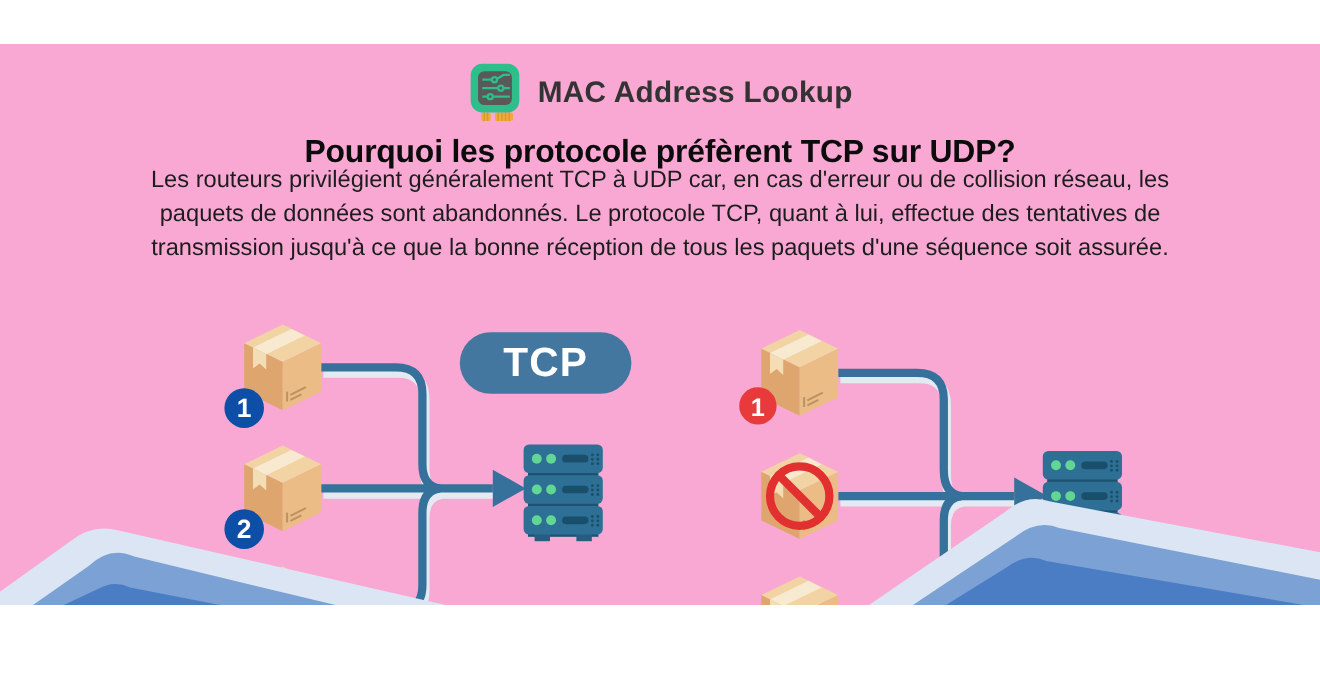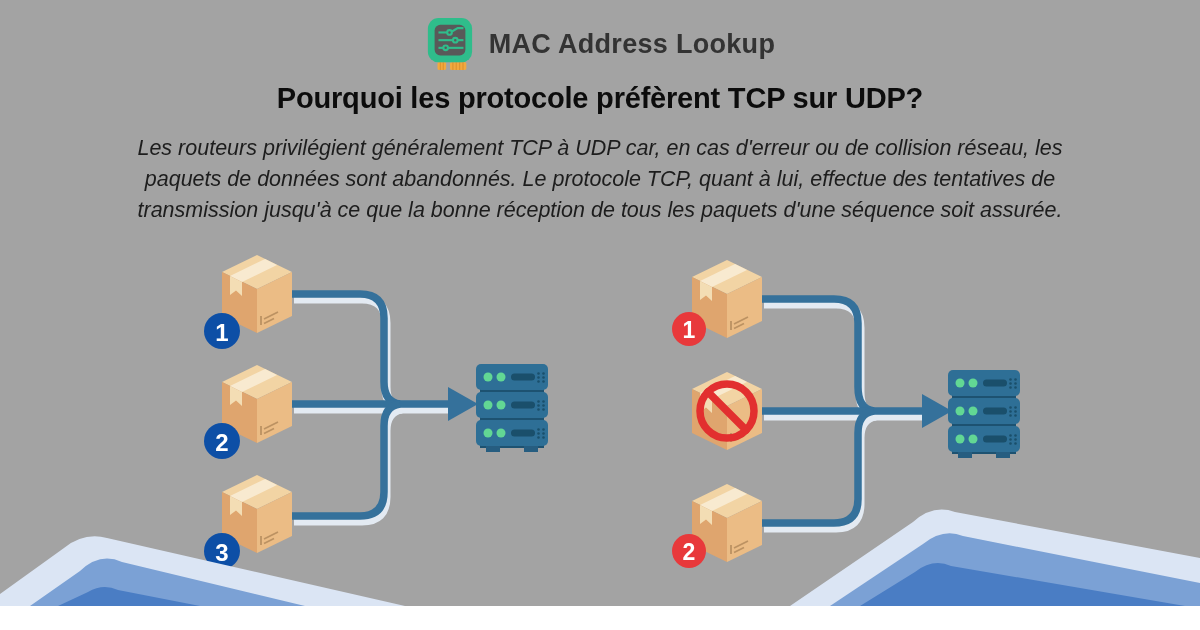--- a/index.html
+++ b/index.html
@@ -1,28 +1,28 @@
 <!DOCTYPE html>
 <html><head>
 <meta charset="utf-8">
 <style>
   html,body{margin:0;padding:0;background:#fff;}
-  .canvas{position:relative;width:1200px;height:606px;background:#a3a3a3;overflow:hidden;
-          font-family:"Liberation Sans",sans-serif;}
+  .canvas{position:relative;width:1200px;height:510px;background:#f9a8d4;overflow:hidden;
+          font-family:"Liberation Sans",sans-serif;margin-top:40px;}
 
   
   .brand{position:absolute;top:17px;left:0;width:100%;display:flex;
          justify-content:center;align-items:center;gap:14px;}
   .brand-name{font-size:27px;font-weight:600;color:#333333;letter-spacing:.3px;}
 
   
   .title{position:absolute;top:82px;left:0;width:100%;text-align:center;
          font-size:29px;font-weight:800;color:#0c0c0c;letter-spacing:-.2px;}
-  .desc{position:absolute;top:133px;left:50%;transform:translateX(-50%);
-        width:960px;text-align:center;font-size:21.5px;line-height:31px;color:#1d1d1d;font-style:italic;}
+  .desc{position:absolute;top:108px;left:50%;transform:translateX(-50%);
+        width:960px;text-align:center;font-size:21.5px;line-height:31px;color:#1d1d1d;}
 
   
   .pill{position:absolute;display:flex;align-items:center;justify-content:center;
         background:#44779F;color:#ffffff;font-weight:800;border-radius:28px;
         font-size:37px;letter-spacing:1px;}
   .pill-tcp{left:418px;top:262px;width:156px;height:56px;}
   .pill-udp{left:864px;top:250px;width:158px;height:55px;}
 
   
   .panel{position:absolute;}
@@ -114,20 +114,21 @@
           <circle cx="21.5" cy="32" r="2.4" fill="#595959"></circle>
           <path d="M24,32 H40"></path>
       </g>
     </svg>
     <span class="brand-name">MAC Address Lookup</span>
   </div>
 
   <div class="title">Pourquoi les protocole préfèrent TCP sur UDP?</div>
   <div class="desc">Les routeurs privilégient généralement TCP à UDP car, en cas d'erreur ou de collision réseau, les paquets de données sont abandonnés. Le protocole TCP, quant à lui, effectue des tentatives de transmission jusqu'à ce que la bonne réception de tous les paquets d'une séquence soit assurée.</div>
 
+  <div class="pill pill-tcp">TCP</div>
 
   <svg class="panel panel-tcp" width="420" height="330" viewBox="0 0 420 330">
     <g stroke="#E3EAF2" stroke-width="9" fill="none" transform="translate(2,5)">
       <path d="M112,44 H180 Q204,44 204,68 V132 Q204,152 220,154"></path>
       <path d="M112,154 H268"></path>
       <path d="M112,266 H180 Q204,266 204,242 V176 Q204,156 220,154"></path>
     </g>
     <g stroke="#35719B" stroke-width="7.5" fill="none">
       <path d="M112,44 H180 Q204,44 204,68 V132 Q204,152 220,154"></path>
       <path d="M112,154 H268"></path>

